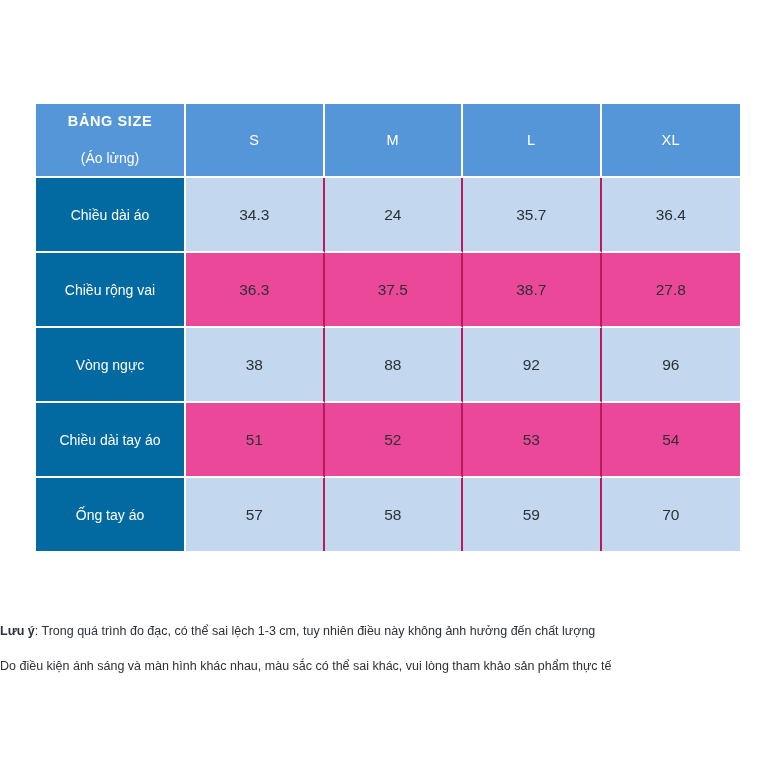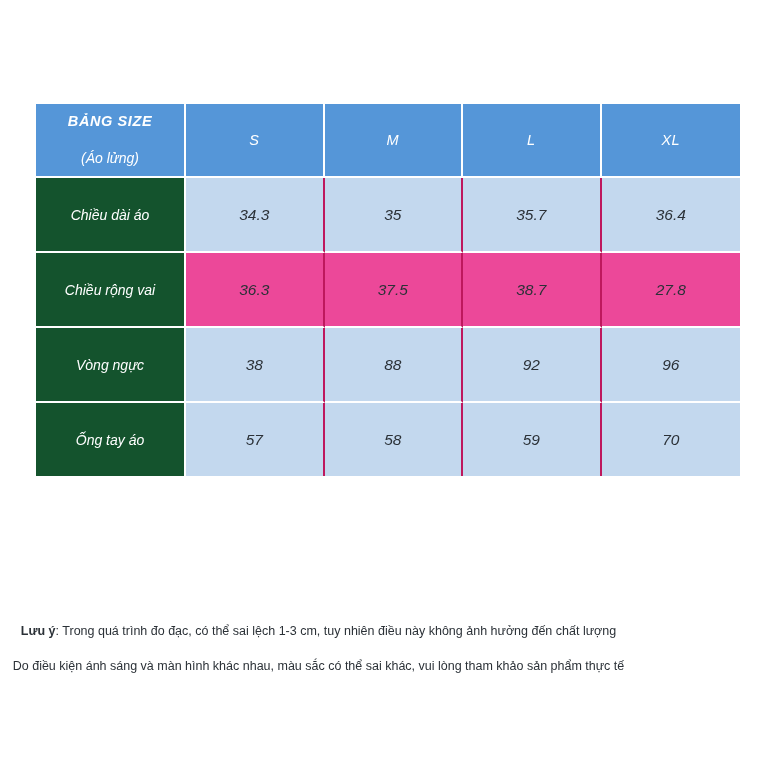--- a/index.html
+++ b/index.html
@@ -21,21 +21,20 @@
     inset: 0;
     background: #ffffff;
   }
 
   
   .size-table-wrap {
     position: absolute;
     left: 36px;
     top: 104px;
     width: 596px;
-    font-style: italic;
   }
   table.size-table {
     border-collapse: separate;
     border-spacing: 0;
     width: 704px;
     table-layout: fixed;
   }
   table.size-table col.c-label { width: 150px; }
   table.size-table col.c-size  { width: 138.5px; }
 
@@ -82,40 +81,39 @@
     vertical-align: middle;
     text-align: center;
     padding: 0;
     border-right: 2px solid #be185d;
     border-bottom: 2px solid #ffffff;
   }
   tbody td:last-child { border-right: none; }
   tbody tr:last-child td { border-bottom: none; }
 
   td.row-label {
-    background: #14532d;
+    background: #0369a1;
     color: #ffffff;
     font-size: 14px;
     padding: 0 8px;
     border-right: 2px solid #ffffff;
   }
   td.val {
     color: #2b3137;
     font-size: 15.5px;
   }
   tbody tr.band-dark td.val { background: #c3d8ee; }
   tbody tr.band-light td.val { background: #ec4899; }
 
   
   .notes {
     position: absolute;
     left: 0;
     top: 624px;
     width: 637px;
-    text-align: center;
     color: #2b3137;
   }
   .note-line {
     font-size: 12.5px;
     line-height: 1.25;
     white-space: nowrap;
   }
   .note-line.first { margin-bottom: 19px; }
   .note-strong { font-weight: bold; }
 </style>
@@ -150,38 +148,45 @@
           </th>
           <th>
             <span class="size-head-label">XL</span>
           </th>
         </tr>
       </thead>
       <tbody>
         <tr class="band-dark">
           <td class="row-label">Chiều dài áo</td>
           <td class="val">34.3</td>
-          <td class="val">35</td>
+          <td class="val">24</td>
           <td class="val">35.7</td>
           <td class="val">36.4</td>
         </tr>
         <tr class="band-light">
           <td class="row-label">Chiều rộng vai</td>
           <td class="val">36.3</td>
           <td class="val">37.5</td>
           <td class="val">38.7</td>
           <td class="val">27.8</td>
         </tr>
         <tr class="band-dark">
           <td class="row-label">Vòng ngực</td>
           <td class="val">38</td>
           <td class="val">88</td>
           <td class="val">92</td>
           <td class="val">96</td>
         </tr>
+        <tr class="band-light">
+          <td class="row-label">Chiều dài tay áo</td>
+          <td class="val">51</td>
+          <td class="val">52</td>
+          <td class="val">53</td>
+          <td class="val">54</td>
+        </tr>
         <tr class="band-dark">
           <td class="row-label">Ống tay áo</td>
           <td class="val">57</td>
           <td class="val">58</td>
           <td class="val">59</td>
           <td class="val">70</td>
         </tr>
       </tbody>
     </table>
   </div>

